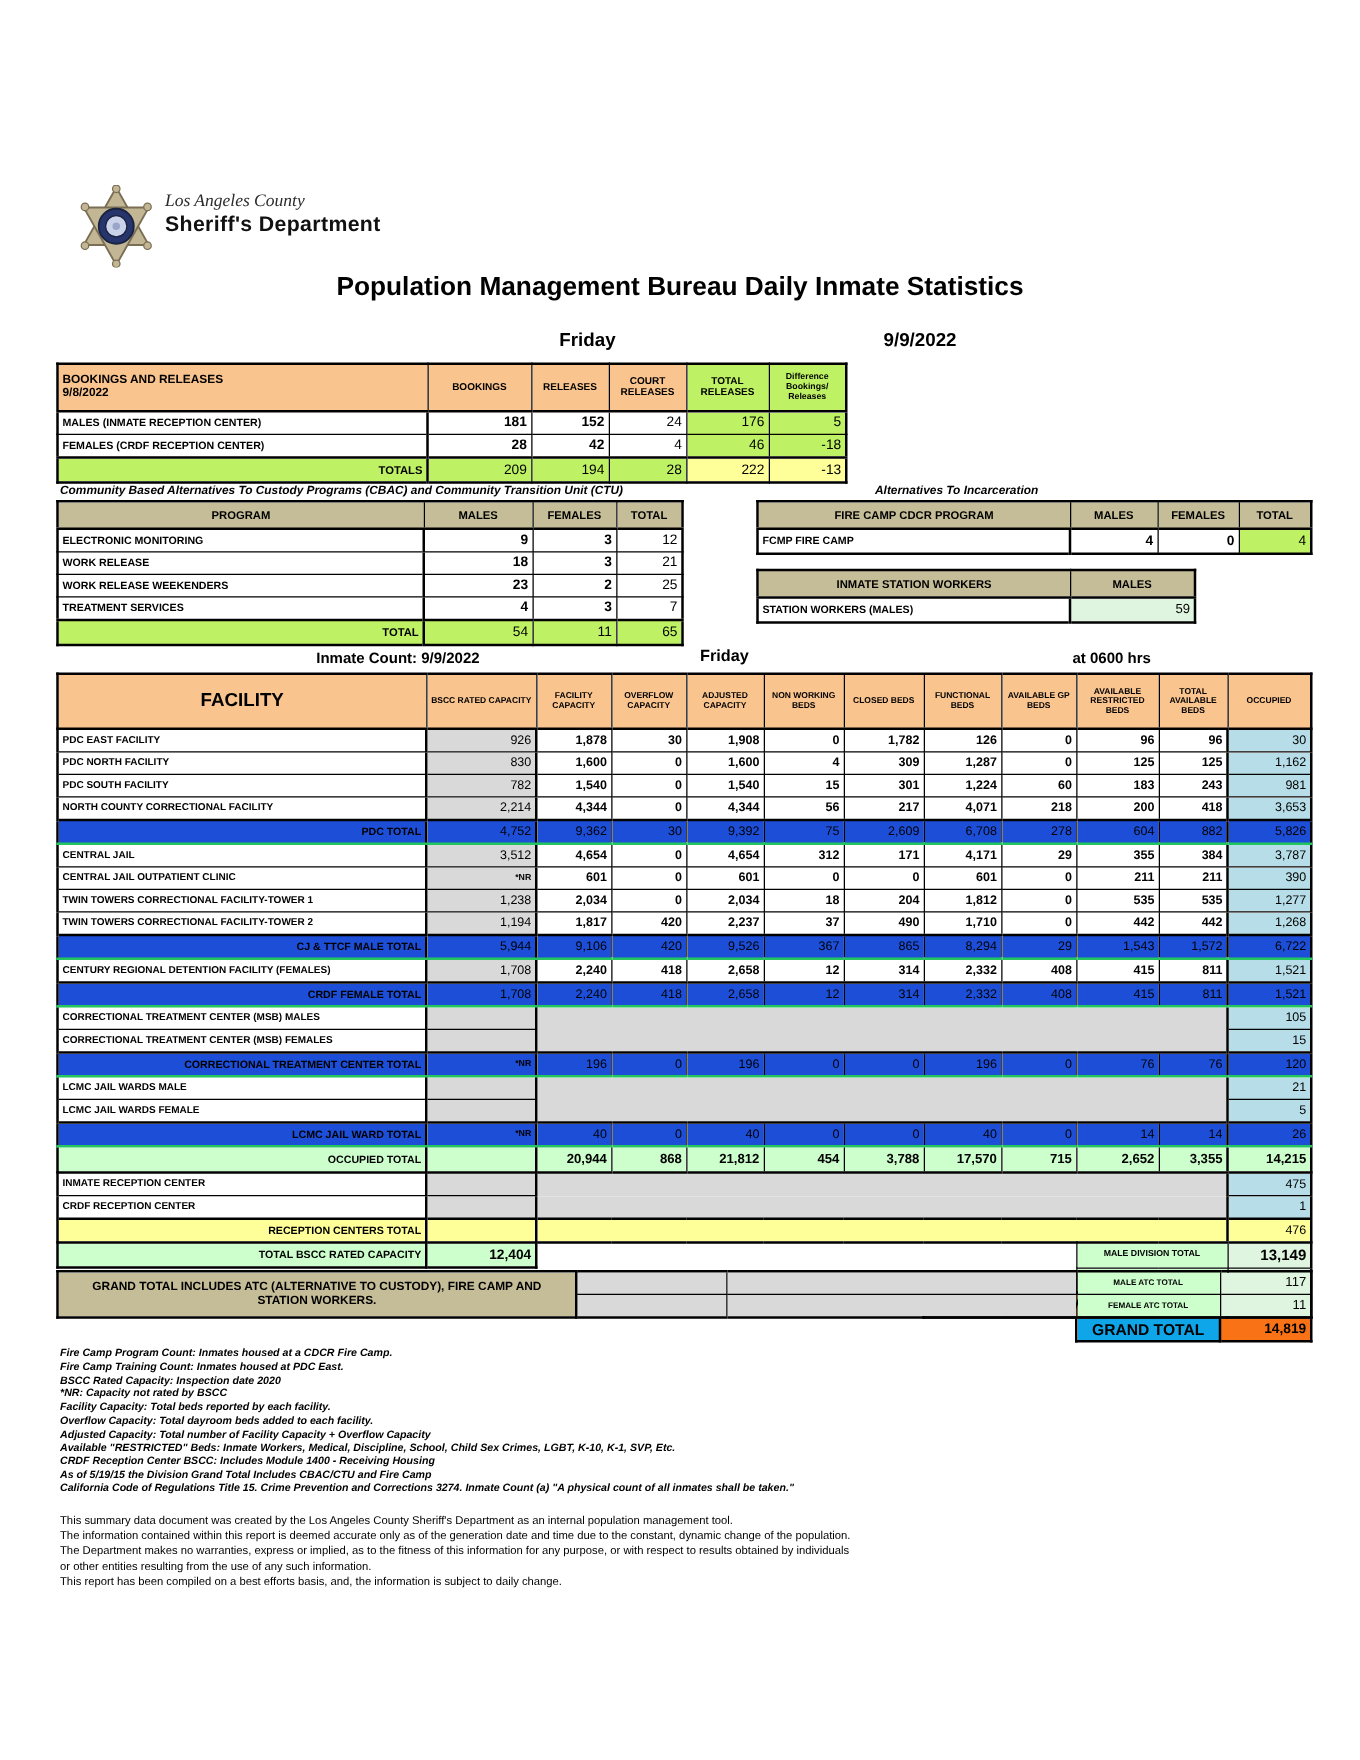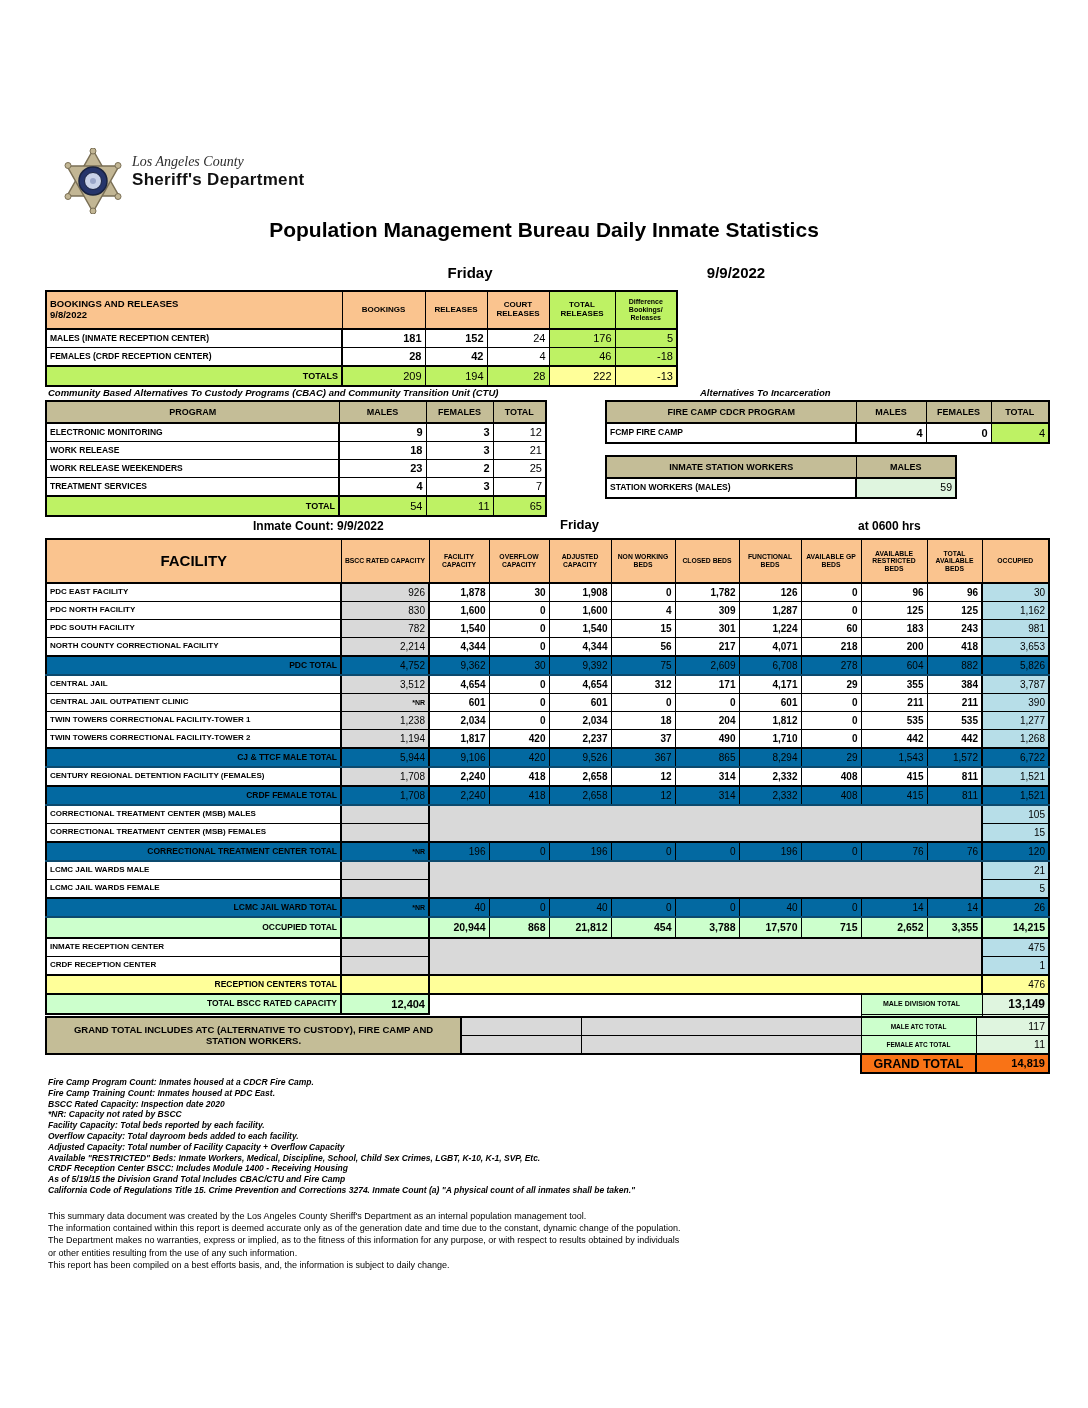--- a/index.html
+++ b/index.html
@@ -71,21 +71,21 @@
                  font-size:6.8px;font-weight:bold;text-align:center;}
   .fac tr.hdr td.fhead{font-size:15px;}
   .fac tr td{height:17px;}
   .fac td.lab{font-size:8px;font-weight:bold;border-right:2px solid #000;}
   .fac td.bscc{font-size:10px;text-align:right;border-right:2px solid #000;}
   .fac td.num{font-size:10px;text-align:right;}
   .fac td.occ{font-size:10px;text-align:right;border-left:2px solid #000;}
   .fac .r-facility td.bscc{background:#D9D9D9;}
   .fac .r-facility td.num{font-weight:bold;}
   .fac .r-facility td.occ{background:#B7DEE8;}
-  .fac .r-total td{background:#0369a1;border-top:2px solid #000;border-bottom:2px solid #0c4a6e;}
+  .fac .r-total td{background:#1d4ed8;border-top:2px solid #000;border-bottom:2px solid #22c55e;}
   .fac .r-total td.lab{text-align:right;font-size:8.5px;}
   .fac .r-span td.bscc{background:#D9D9D9;}
   .fac .r-span td.merged{background:#D9D9D9;border-top:none;border-bottom:none;}
   .fac .r-span td.occ{background:#B7DEE8;}
   .fac .r-span_total td{background:#FFFF99;border-top:2px solid #000;border-bottom:2px solid #000;}
   .fac .r-span_total td.lab{text-align:right;font-size:8.5px;}
   .fac .r-occupied_total td{background:#CCFFCC;border-top:2px solid #000;border-bottom:2px solid #000;
                             font-weight:bold;height:19px;}
   .fac .r-occupied_total td.lab{text-align:right;font-size:8.5px;}
   .fac .r-occupied_total td.num,.fac .r-occupied_total td.occ{font-size:10.5px;}
@@ -103,21 +103,21 @@
                   border:2px solid #000;}
   
   .grand{left:45px;top:1016px;width:1003px;}
   .grand td{height:17px;}
   .grand td.tanbox{background:#C4BD97;font-size:9.5px;font-weight:bold;text-align:center;
                    border:2px solid #000;padding:0 18px;}
   .grand td.gbar{background:#D9D9D9;}
   .grand td.atclab{background:#CCFFCC;font-size:6.5px;font-weight:bold;text-align:center;}
   .grand td.atcval{background:#DFF5DF;font-size:10.5px;text-align:right;border-right:2px solid #000;}
   .grand td.nob{border:none;}
-  .grand td.gtlab{background:#f97316;font-size:12.5px;font-weight:bold;text-align:center;border:2px solid #000;}
+  .grand td.gtlab{background:#0ea5e9;font-size:12.5px;font-weight:bold;text-align:center;border:2px solid #000;}
   .grand td.gtval{background:#f97316;font-size:11px;font-weight:bold;text-align:right;border:2px solid #000;}
   .grand tr:first-child td{border-top:2px solid #000;}
   .grand tr:nth-child(2) td{border-bottom:2px solid #000;}
   
   .footnotes{position:absolute;left:48px;top:1077px;font-size:8.5px;font-weight:600;
              font-style:italic;line-height:10.8px;}
   .disclaimer{position:absolute;left:48px;top:1210px;font-size:9px;line-height:12.2px;}
 </style>
 </head>
 <body>

